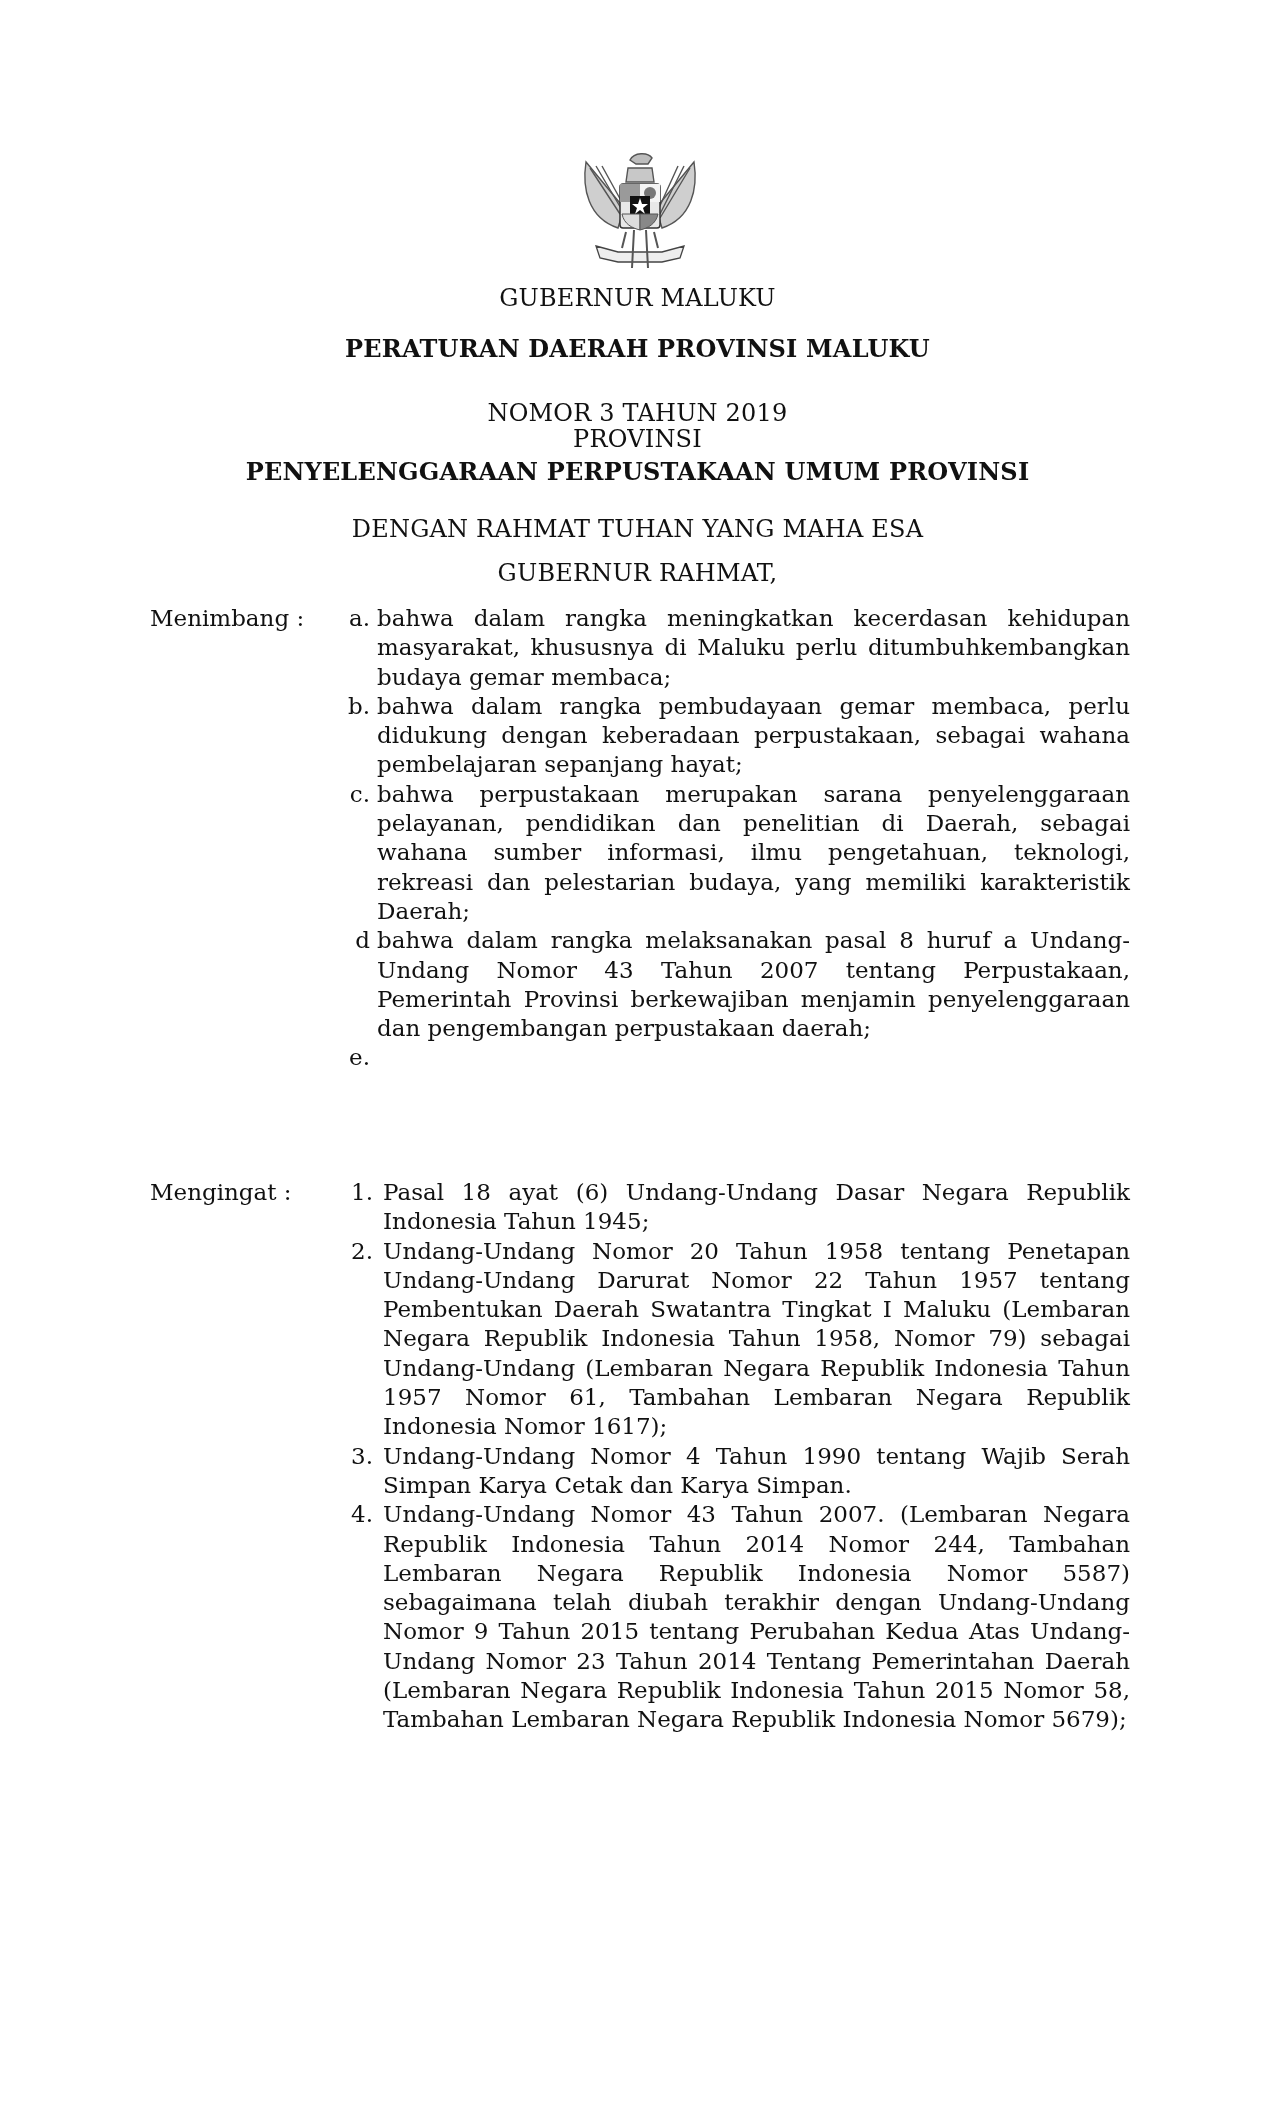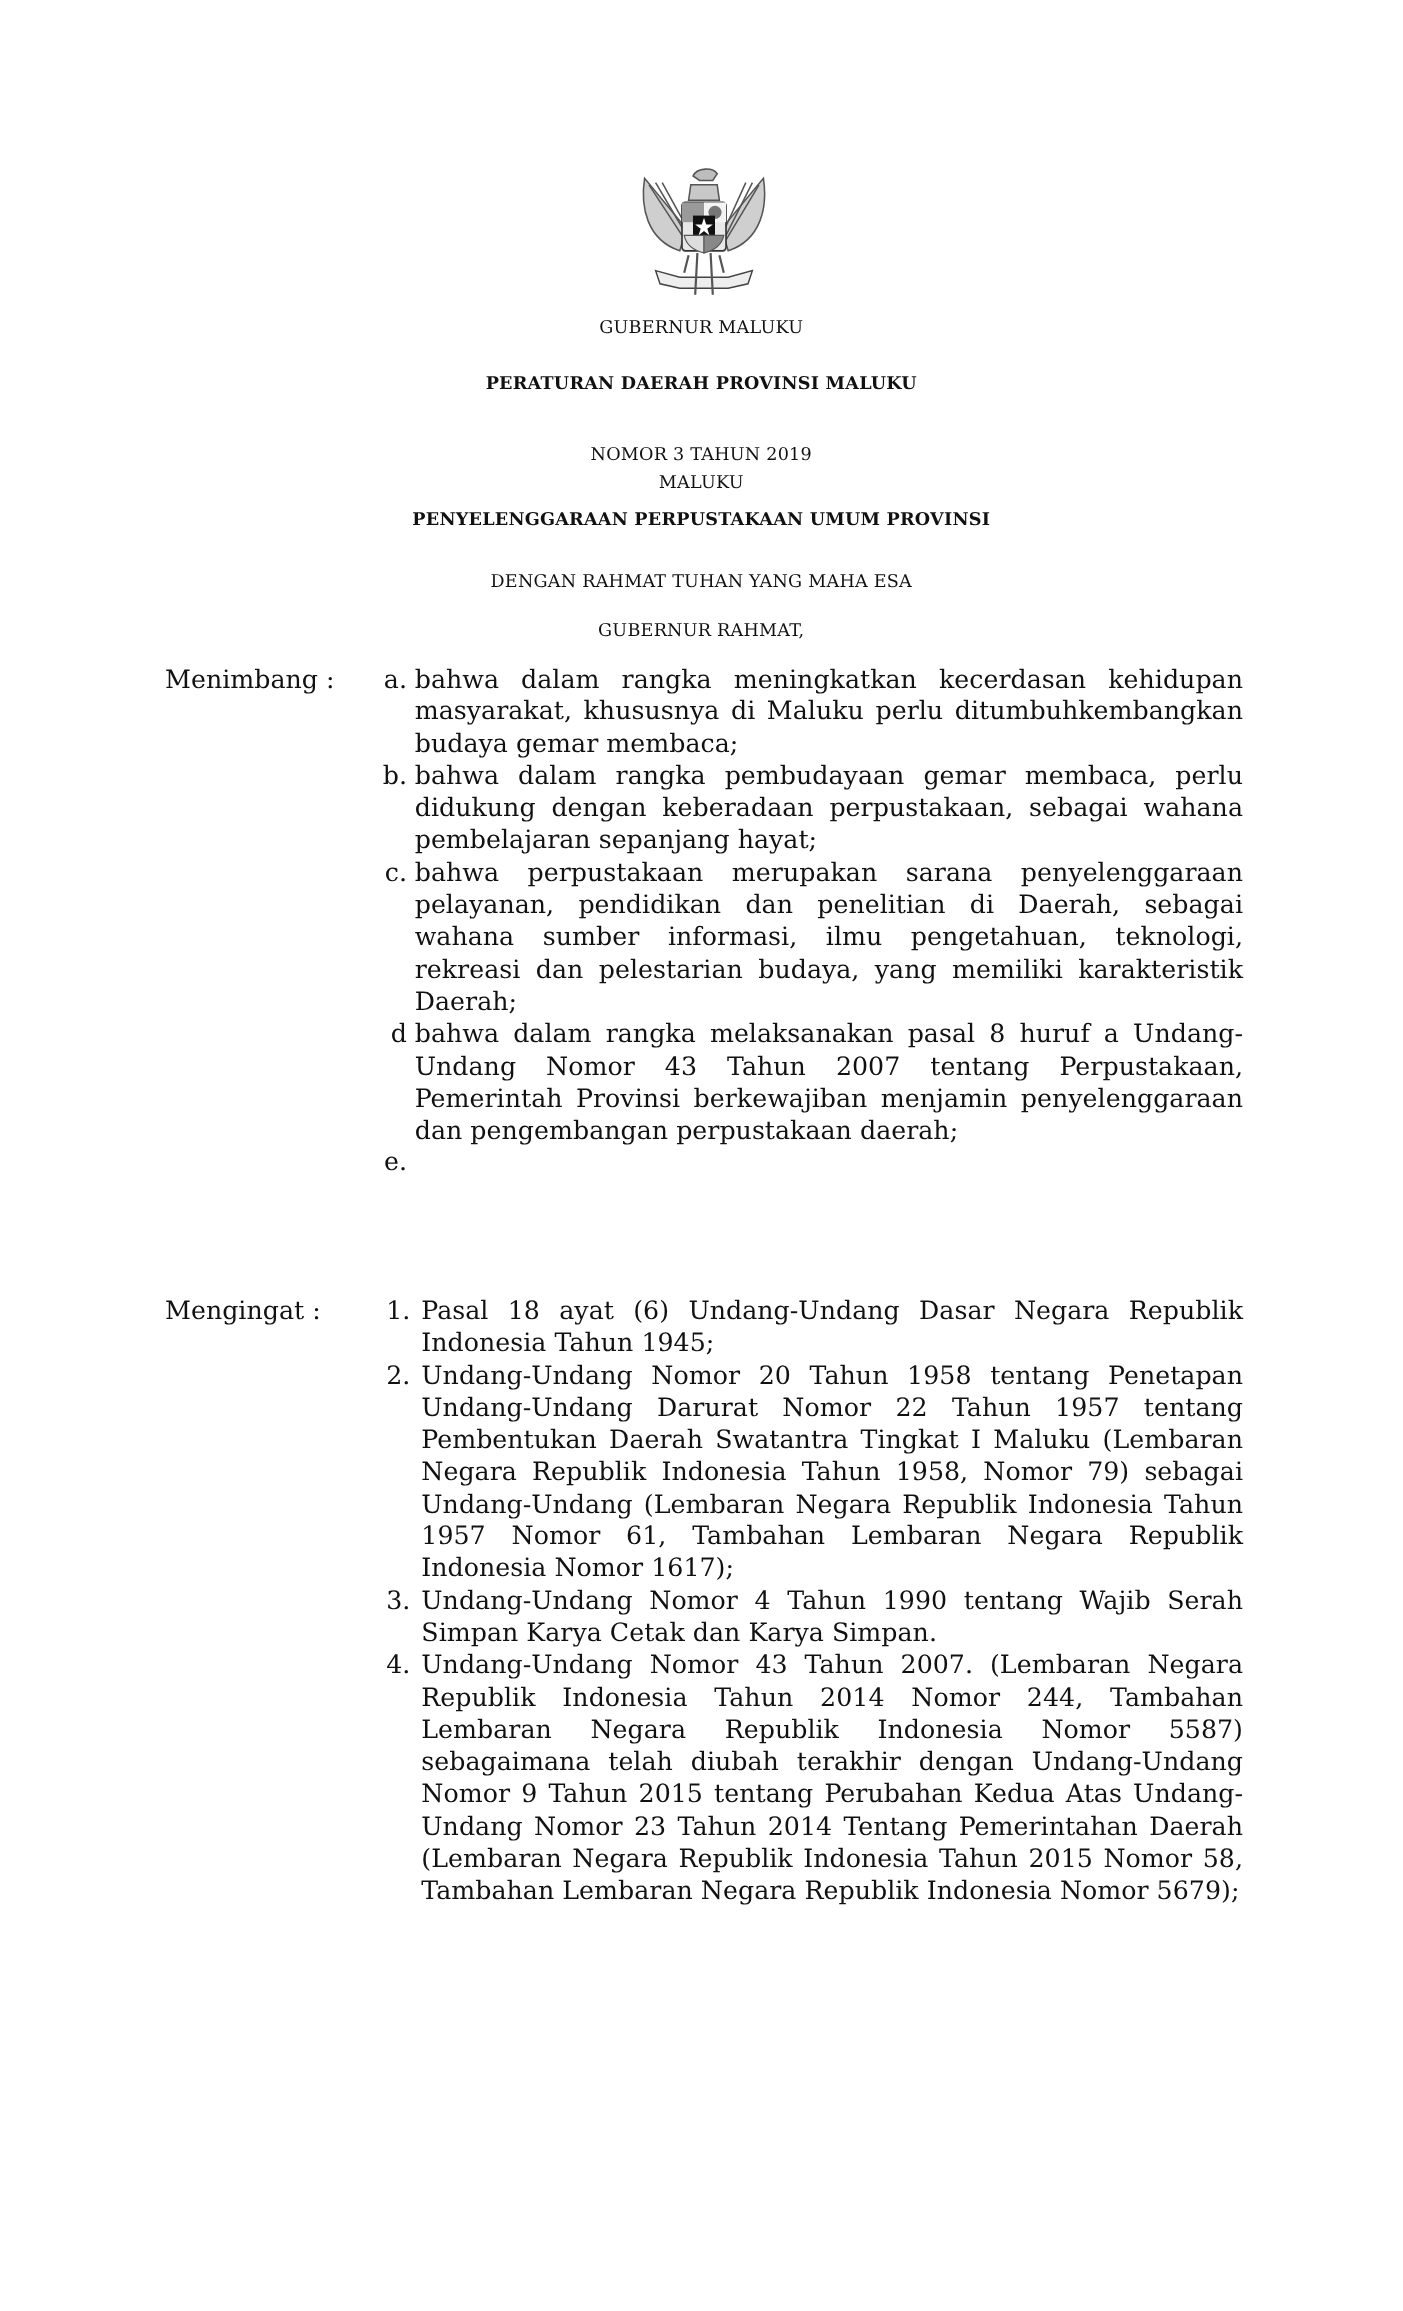--- a/index.html
+++ b/index.html
@@ -1,18 +1,18 @@
 <!DOCTYPE html>
 <html><head>
   <meta charset="utf-8">
   <style>
     html, body { margin: 0; padding: 0; background: #ffffff; }
     body { width: 1275px; height: 2101px; position: relative; overflow: hidden; color: #111; font-family: "DejaVu Serif", "Liberation Serif", serif; }
     .emblem { position: absolute; left: 578px; top: 148px; width: 124px; height: 128px; }
-    .header { position: absolute; left: 0; width: 1275px; text-align: center; font-size: 16px; letter-spacing: 0.2px; line-height: 30px; }
+    .header { position: absolute; left: 0; width: 1275px; text-align: center; font-size: 24px; letter-spacing: 0.2px; line-height: 30px; }
     .section { position: absolute; left: 150px; width: 980px; font-size: 23px; line-height: 29.3px; }
     .sec-label { position: absolute; left: 0; top: 0; white-space: nowrap; }
     .item { position: relative; }
     .item-marker { position: absolute; text-align: right; width: 40px; }
     .item-text { text-align: justify; text-align-last: left; }
     .menimbang .item-marker { left: 180px; }
     .menimbang .item-text { margin-left: 227px; width: 753px; }
     .mengingat .item-marker { left: 183px; }
     .mengingat .item-text { margin-left: 233px; width: 747px; }
   </style>
@@ -37,21 +37,21 @@
     <path d="M44 66 C46 76 54 80 62 82 L62 66 Z" fill="#ddd" stroke="#555"></path>
     <path d="M80 66 C78 76 70 80 62 82 L62 66 Z" fill="#888" stroke="#555"></path>
     <path d="M18 98 L40 104 L84 104 L106 98 L102 110 L84 114 L40 114 L22 110 Z" fill="#eee" stroke="#444" stroke-width="1.3"></path>
     <path d="M48 84 L44 100 M76 84 L80 100 M56 82 L54 120 M68 82 L70 120" stroke="#555" stroke-width="2"></path>
   </svg>
 </div>
 
 <div class="header" style="top:283px;">GUBERNUR MALUKU</div>
 <div class="header" style="top:334px;font-weight:bold;">PERATURAN DAERAH PROVINSI MALUKU</div>
 <div class="header" style="top:398px;">NOMOR 3 TAHUN 2019</div>
-<div class="header" style="top:424px;">MALUKU</div>
+<div class="header" style="top:424px;">PROVINSI</div>
 <div class="header" style="top:457px;font-weight:bold;">PENYELENGGARAAN PERPUSTAKAAN UMUM PROVINSI</div>
 <div class="header" style="top:514px;">DENGAN RAHMAT TUHAN YANG MAHA ESA</div>
 <div class="header" style="top:558px;">GUBERNUR RAHMAT,</div>
 
 <div class="section menimbang" style="top:604px;">
   <div class="sec-label">Menimbang :</div>
   <div class="item">
     <span class="item-marker">a.</span>
     <div class="item-text">bahwa  dalam rangka meningkatkan kecerdasan kehidupan masyarakat, khususnya di Maluku perlu ditumbuhkembangkan budaya gemar membaca;</div>
   </div>

